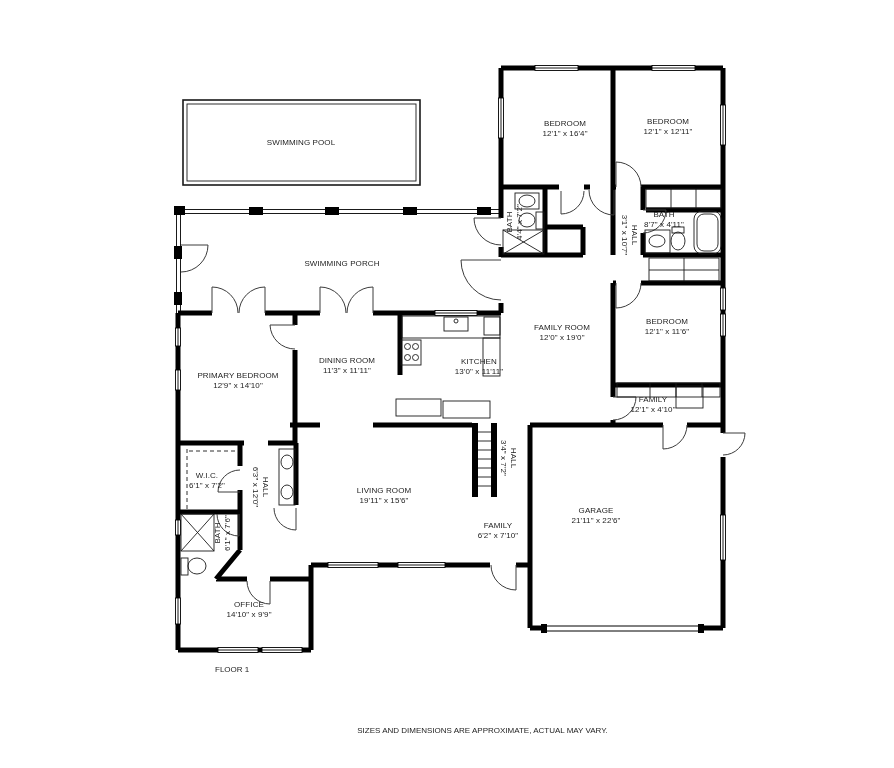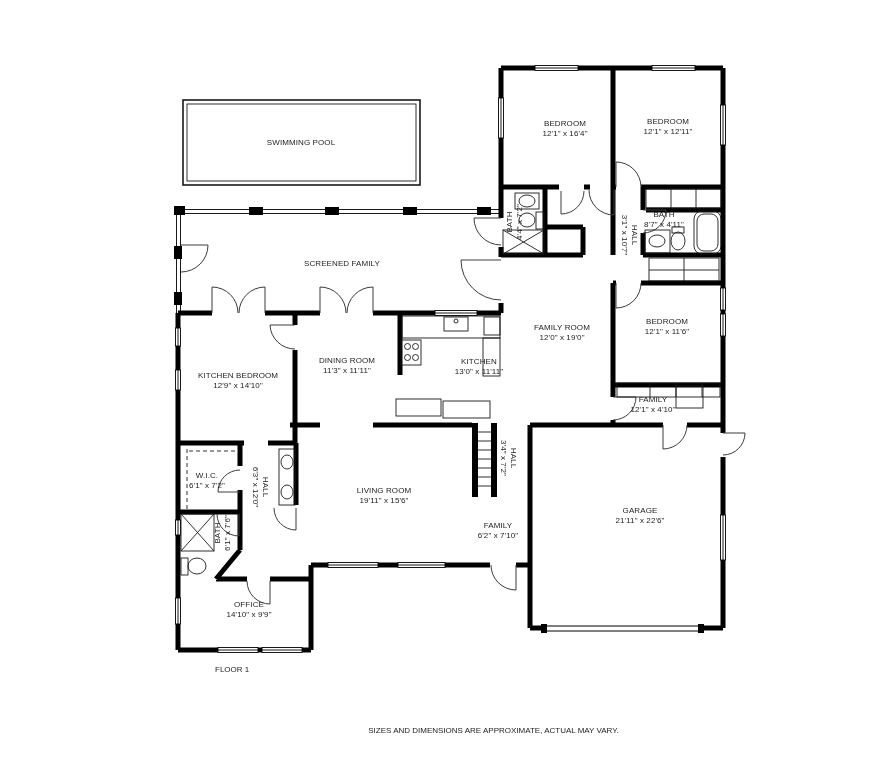--- a/index.html
+++ b/index.html
@@ -5,21 +5,21 @@
   html,body{margin:0;padding:0;background:#fff;}
   .stage{position:relative;width:894px;height:768px;background:#ffffff;overflow:hidden;
          font-family:"Liberation Sans", sans-serif;}
   svg.plan{position:absolute;left:0;top:0;}
   .rl{position:absolute;transform:translate(-50%,-50%);text-align:center;color:#1c1c1c;
       font-size:8px;line-height:9.5px;white-space:nowrap;letter-spacing:.1px;}
   .rl span{display:block;}
   .rl.v90{transform:translate(-50%,-50%) rotate(90deg);}
   .rl.vm90{transform:translate(-50%,-50%) rotate(-90deg);}
   .note{position:absolute;color:#1c1c1c;font-size:8px;white-space:nowrap;padding-left:39px;}
-  .note.center{transform:translateX(-50%);margin-left:11px;}
+  .note.center{transform:translateX(-50%);}
 </style>
 </head>
 <body>
 
 <div class="stage">
 
 <svg class="plan" width="894" height="768" viewBox="0 0 894 768">
 
   <g fill="none" stroke="#1a1a1a">
     <rect x="183" y="100" width="237" height="85" stroke-width="1.6"></rect>
@@ -191,21 +191,21 @@
     </g>
 
     <path d="M478 432 H491 M478 441 H491 M478 450 H491 M478 459 H491 M478 468 H491 M478 477 H491 M478 486 H491"></path>
   </g>
 </svg>
 
 <div class="rl" style="left:301px;top:143px">
   <span>SWIMMING POOL</span>
 </div>
 <div class="rl" style="left:342px;top:264px">
-  <span>SCREENED FAMILY</span>
+  <span>SWIMMING PORCH</span>
 </div>
 <div class="rl" style="left:565px;top:128px">
   <span>BEDROOM</span>
   <span>12'1" x 16'4"</span>
 </div>
 <div class="rl" style="left:668px;top:126px">
   <span>BEDROOM</span>
   <span>12'1" x 12'11"</span>
 </div>
 <div class="rl vm90" style="left:514px;top:222px">
@@ -234,21 +234,21 @@
 </div>
 <div class="rl" style="left:347px;top:365px">
   <span>DINING ROOM</span>
   <span>11'3" x 11'11"</span>
 </div>
 <div class="rl" style="left:479px;top:366px">
   <span>KITCHEN</span>
   <span>13'0" x 11'11"</span>
 </div>
 <div class="rl" style="left:238px;top:380px">
-  <span>KITCHEN BEDROOM</span>
+  <span>PRIMARY BEDROOM</span>
   <span>12'9" x 14'10"</span>
 </div>
 <div class="rl" style="left:207px;top:480px">
   <span>W.I.C.</span>
   <span>6'1" x 7'2"</span>
 </div>
 <div class="rl v90" style="left:260px;top:487px">
   <span>HALL</span>
   <span>6'3" x 12'0"</span>
 </div>
@@ -261,21 +261,21 @@
   <span>19'11" x 15'6"</span>
 </div>
 <div class="rl" style="left:498px;top:530px">
   <span>FAMILY</span>
   <span>6'2" x 7'10"</span>
 </div>
 <div class="rl v90" style="left:508px;top:458px">
   <span>HALL</span>
   <span>3'4" x 7'2"</span>
 </div>
-<div class="rl" style="left:640px;top:515px">
+<div class="rl" style="left:596px;top:515px">
   <span>GARAGE</span>
   <span>21'11" x 22'6"</span>
 </div>
 <div class="rl" style="left:249px;top:609px">
   <span>OFFICE</span>
   <span>14'10" x 9'9"</span>
 </div>
 
 <div class="note" style="left:176px;top:665px">FLOOR 1</div>
 <div class="note center" style="left:463px;top:726px">SIZES AND DIMENSIONS ARE APPROXIMATE, ACTUAL MAY VARY.</div>

